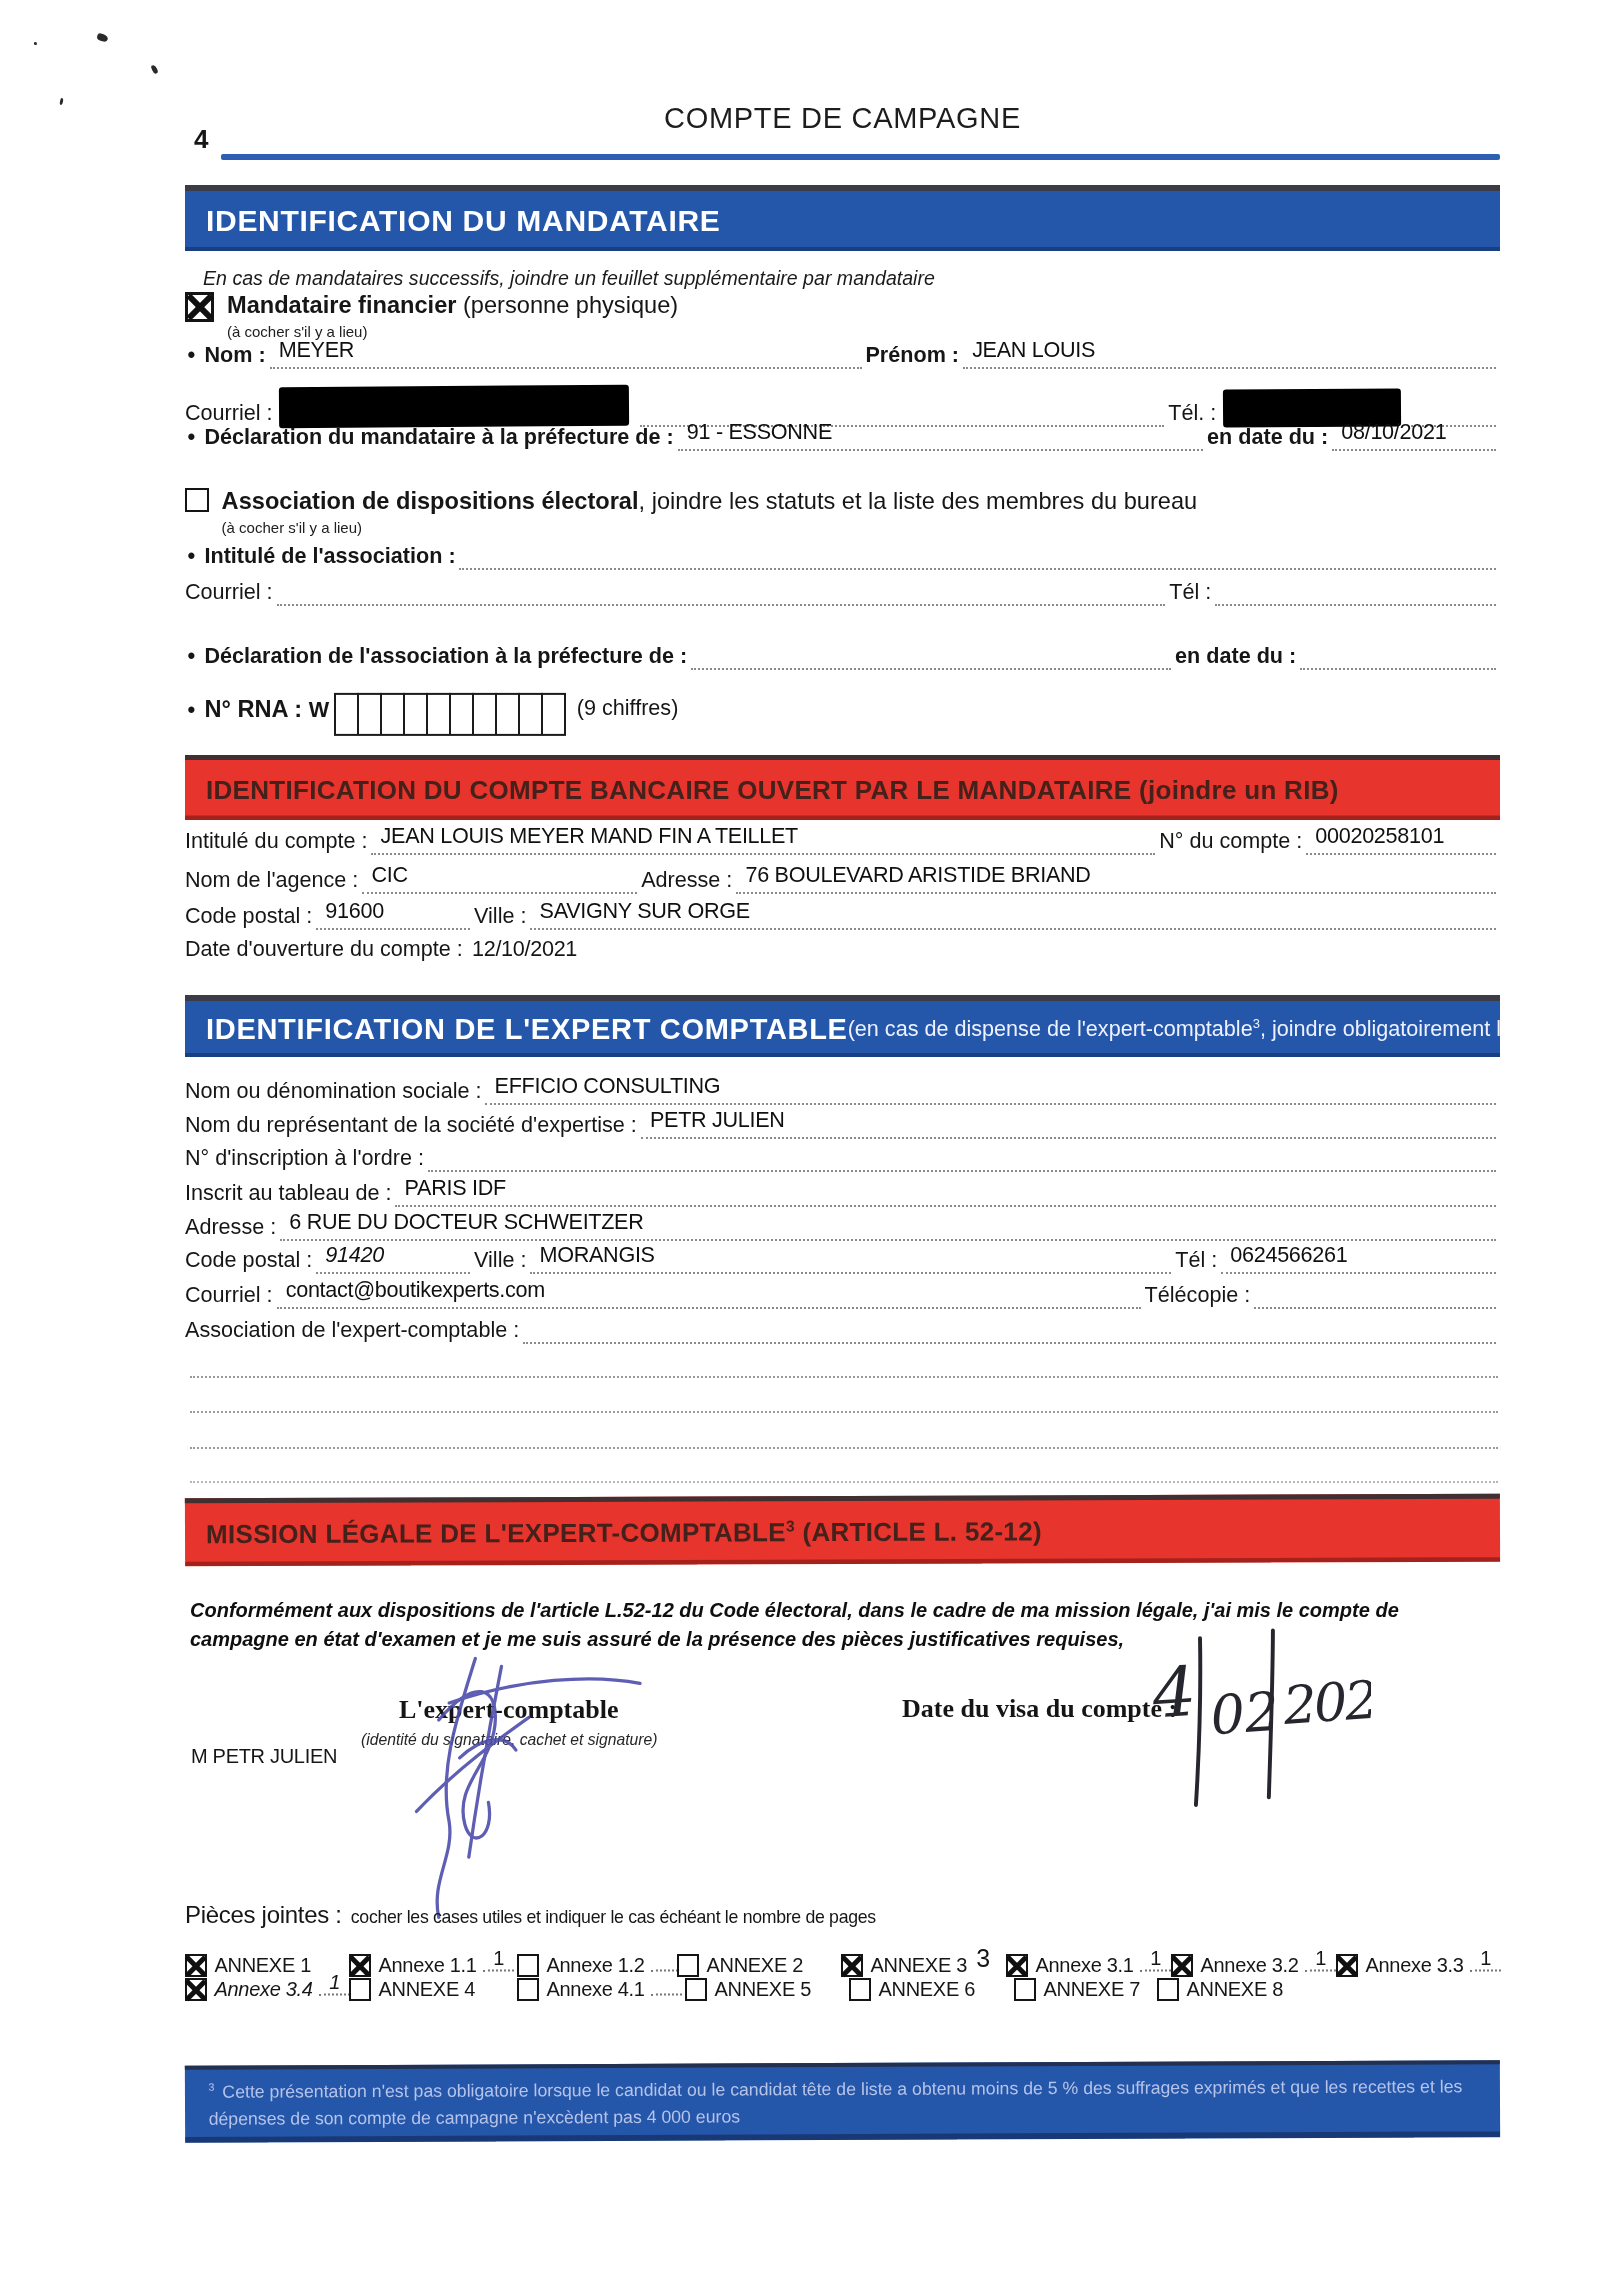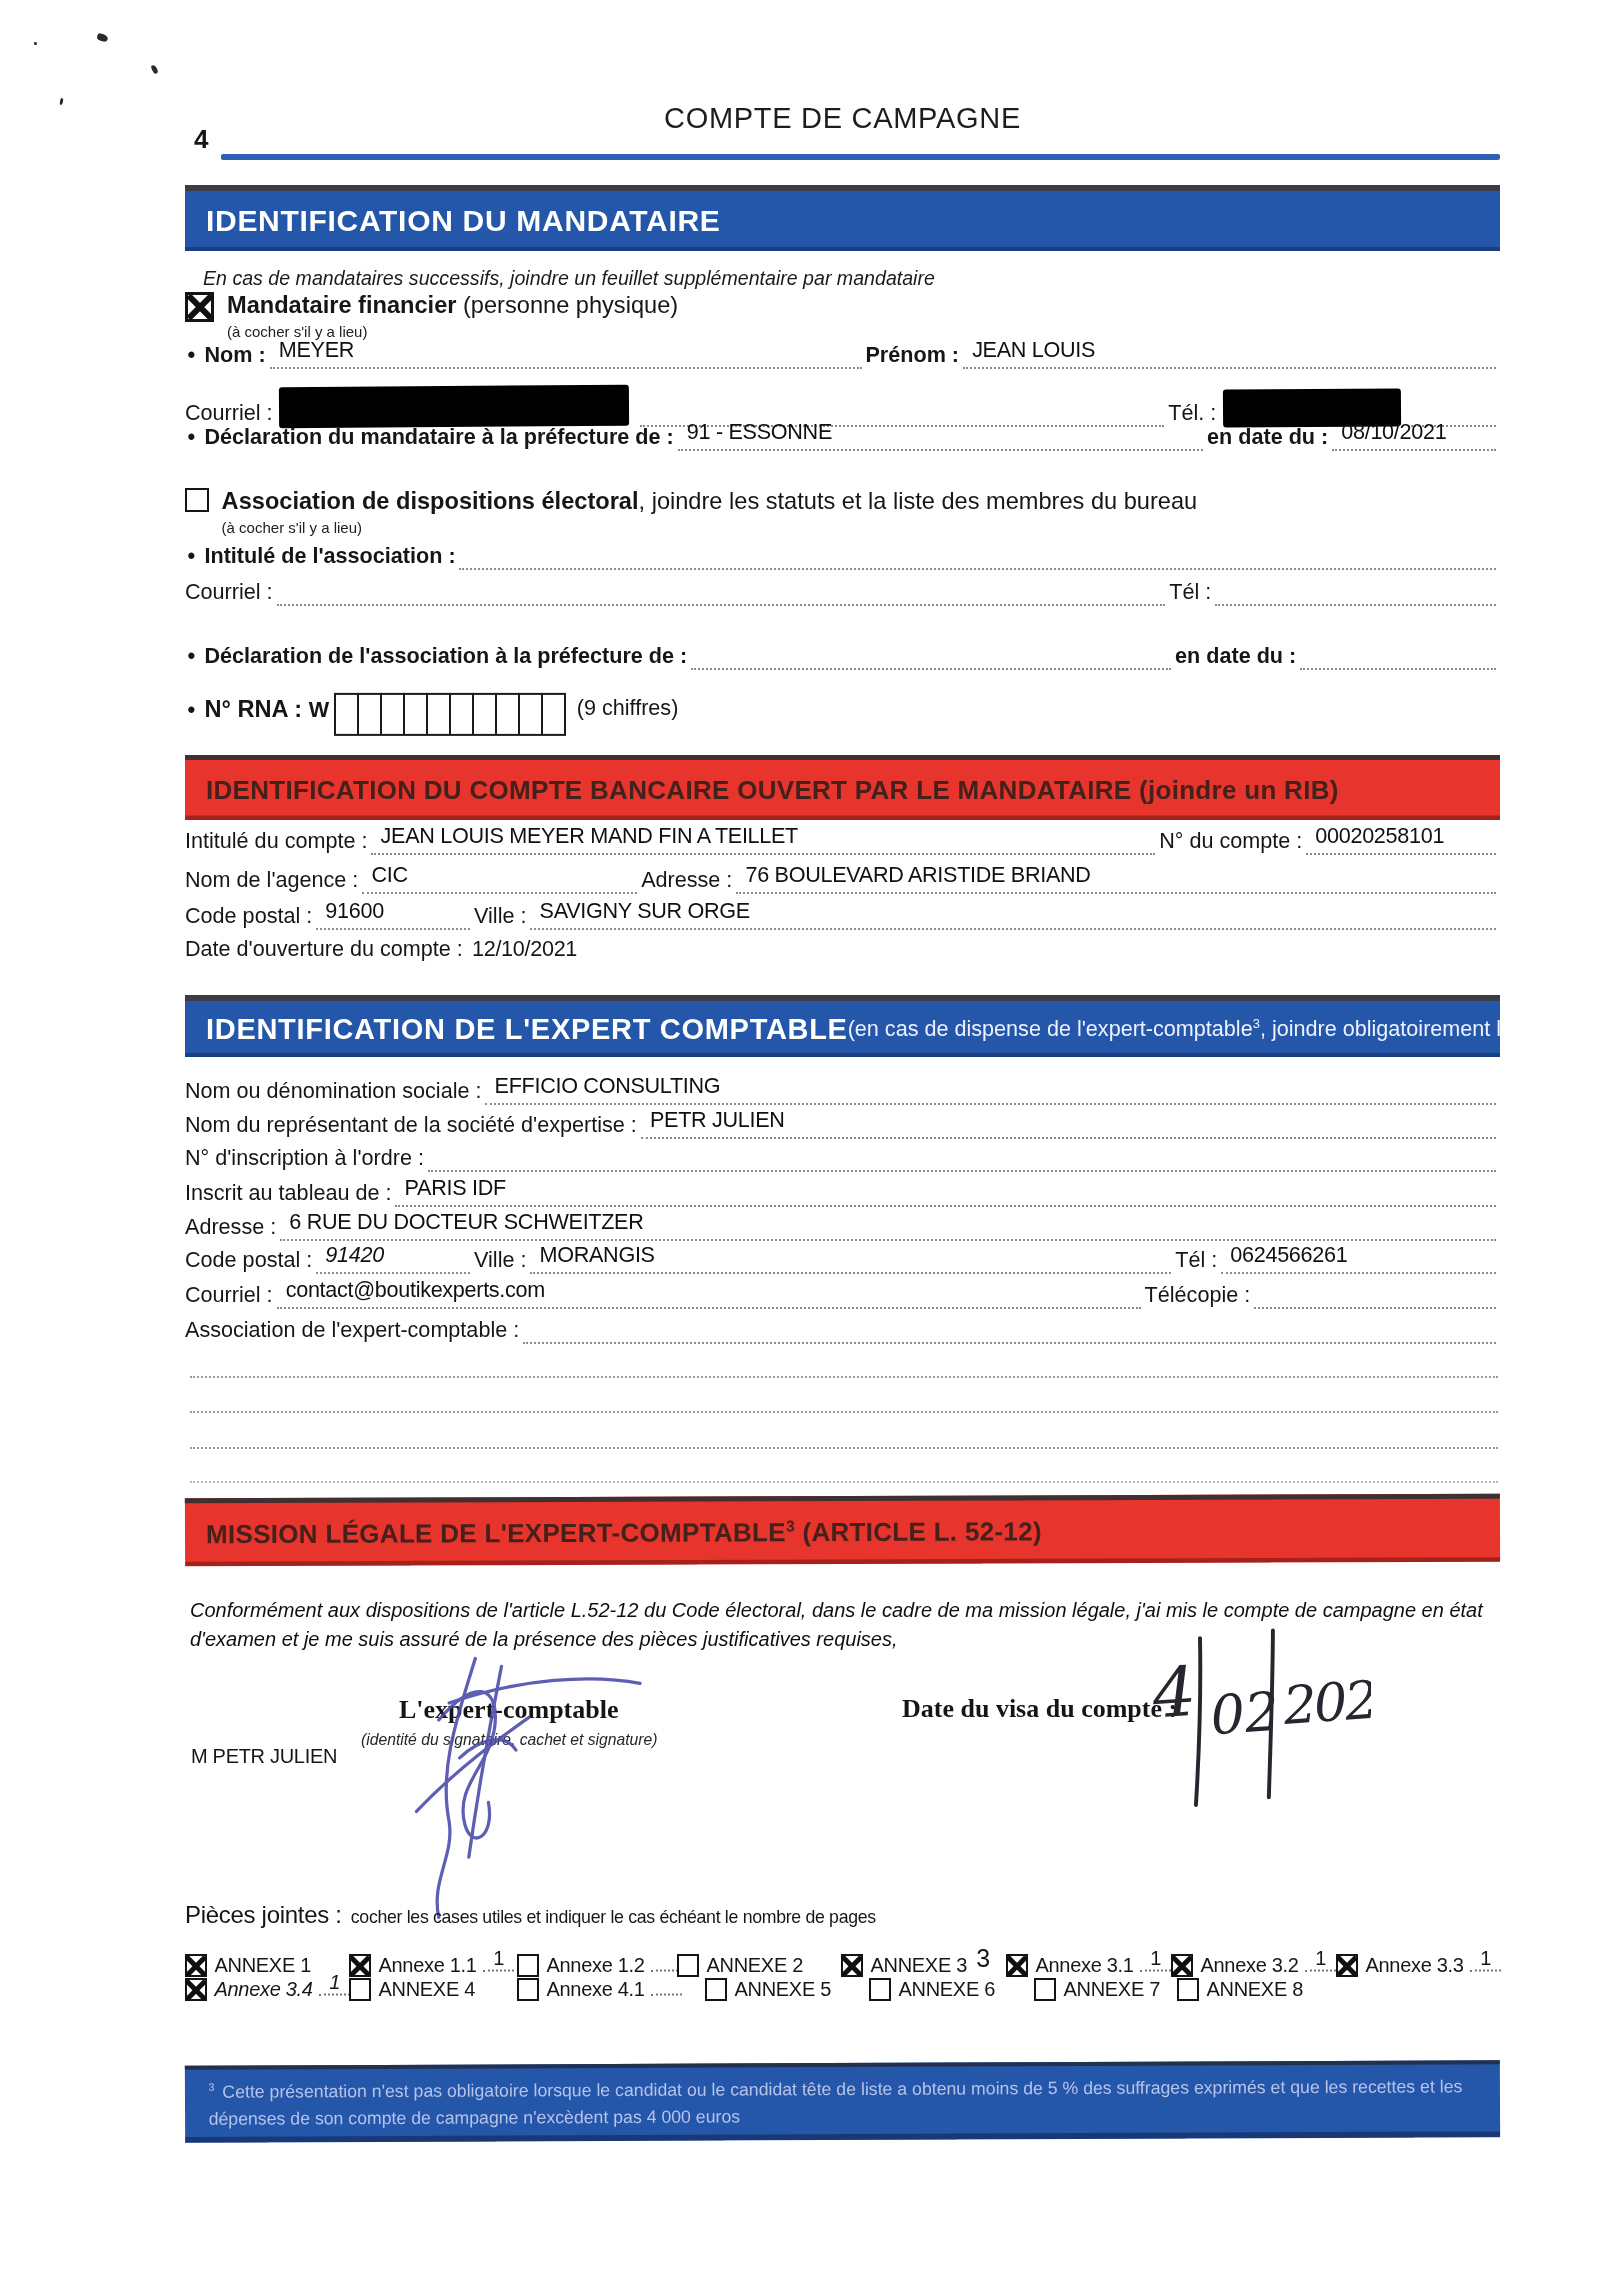--- a/index.html
+++ b/index.html
@@ -64,21 +64,21 @@
   .dotline{position:absolute;left:190px;width:1308px;border-bottom:2.6px dotted #9a9a9a;height:0;}
 
   
   .rna-grid{display:inline-flex;margin-left:5.2px;transform:translateY(3.9px);}
   .rna-cell{width:25px;height:43px;border:2px solid #1b1b1b;margin-left:-2px;background:#fff;}
   .rna-cell:first-child{margin-left:0;}
   .rna-w{font-size:30px;font-weight:bold;margin-left:6.5px;padding-bottom:0;}
   .rna-suffix{font-size:21.6px;margin-left:10.5px;padding-bottom:5.2px;}
 
   
-  .mission-par{position:absolute;left:190px;top:1596px;width:1312px;font-size:20px;font-weight:normal;font-style:italic;line-height:1.45;color:#0f0f0f;}
+  .mission-par{position:absolute;left:190px;top:1596px;width:1312px;font-size:20px;font-weight:bold;font-style:italic;line-height:1.45;color:#0f0f0f;}
   .signer-title{position:absolute;left:399px;top:1695px;font-family:"Liberation Serif",serif;font-weight:bold;font-size:26px;color:#151515;}
   .signer-sub{position:absolute;left:361px;top:1731px;font-size:15.7px;font-style:italic;color:#262626;}
   .signer-name{position:absolute;left:191px;top:1745px;font-size:20px;letter-spacing:-0.3px;}
   .visa-label{position:absolute;left:902px;top:1694px;font-family:"Liberation Serif",serif;font-weight:bold;font-size:26px;color:#151515;}
   .sig-svg{position:absolute;left:376px;top:1640px;}
   .visa-svg{position:absolute;left:1142px;top:1607px;}
 
   
   .pj-head{position:absolute;left:185px;top:1901px;display:flex;align-items:baseline;}
   .pj-title{font-size:24px;letter-spacing:-0.3px;}
@@ -401,21 +401,21 @@
   <div class="pj-row" id="pj-row2">
     <div class="pj-item" style="width:164px;font-style:italic;">
       <span class="cb checked"></span>
       <span class="pj-label">Annexe 3.4</span>
       <span class="pj-pages">1</span>
     </div>
     <div class="pj-item" style="width:168px;">
       <span class="cb"></span>
       <span class="pj-label">ANNEXE 4</span>
     </div>
-    <div class="pj-item" style="width:188px;">
+    <div class="pj-item" style="width:168px;">
       <span class="cb"></span>
       <span class="pj-label">Annexe 4.1</span>
       <span class="pj-pages"></span>
     </div>
     <div class="pj-item" style="width:164px;">
       <span class="cb"></span>
       <span class="pj-label">ANNEXE 5</span>
     </div>
     <div class="pj-item" style="width:165px;">
       <span class="cb"></span>

